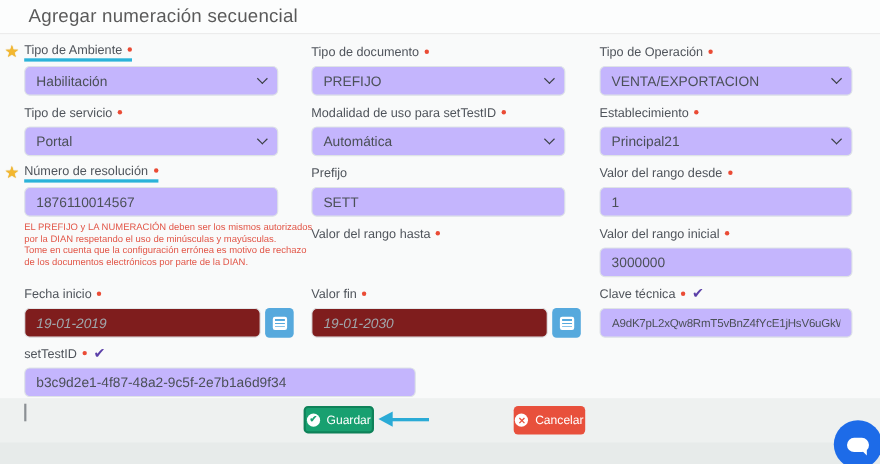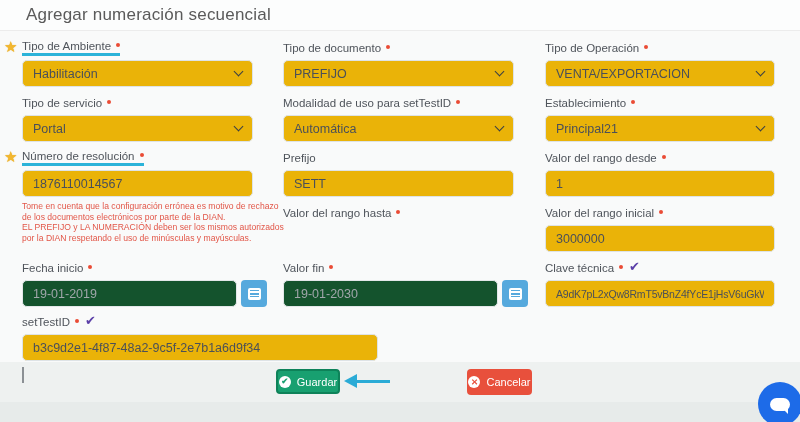--- a/index.html
+++ b/index.html
@@ -18,28 +18,28 @@
 
   .field { position:absolute; }
   .label-row { position:relative; height:16px; margin-bottom:4px; display:flex; align-items:center; font-size:11.5px; color:#4f545b; }
   .label-text { white-space:nowrap;text-align:right; }
   .label-underlined { border-bottom:3px solid #2bb3d9; padding-bottom:1px; display:inline-flex; align-items:center; }
   .req-dot { display:inline-block; width:4px; height:4px; border-radius:50%; background:#ea4b35; margin-left:5px; margin-top:-2px; }
   .star { position:absolute; left:-18px; top:-2px; font-size:15px; color:#f3b72f; text-shadow:0 0 1px #d99e14; }
   .purple-check { color:#5b3fa8; font-size:13px; font-weight:bold; margin-left:6px; margin-top:-3px; }
 
   .control, .sel {
-    width:100%; height:27px; background:#eab308; border:1px solid #dee3e6; border-radius:5px;
+    width:100%; height:27px; background:#c4b5fd; border:1px solid #dee3e6; border-radius:5px;
     display:flex; align-items:center; padding:0 10px; font-size:12.5px; color:#4b5058;
   }
   .sel { justify-content:space-between; cursor:pointer; }
   .chev { width:7px; height:7px; border-right:1.8px solid #3a3f44; border-bottom:1.8px solid #3a3f44; transform:rotate(45deg); margin-top:-4px; flex:0 0 auto; }
   input.control { outline:none; }
   input.small-text { font-size:10.5px; letter-spacing:-0.2px; }
-  .disabled { background:#14532d; color:#a0a6ab; border-color:#e3e7e9; }
+  .disabled { background:#7f1d1d; color:#a0a6ab; border-color:#e3e7e9;font-style:italic; }
 
   .date-wrap { display:flex; align-items:stretch; gap:4px; }
   .date-wrap input { flex:1 1 auto; min-width:0; }
   .cal-btn { flex:0 0 26px; width:26px; height:27px; background:#56a9dd; border:none; border-radius:4px; display:grid; place-items:center; cursor:pointer; }
   .cal-glyph { width:13px; height:12px; background:#ffffff; border-radius:2px; display:grid; place-items:center; }
   .cal-glyph::before { content:""; width:9px; height:7px;
     background:repeating-linear-gradient(to bottom,#56a9dd 0 1.5px,#ffffff 1.5px 3.2px); }
 
   .warning { position:absolute; left:22px; top:201px; width:262px; font-size:8.6px; line-height:10.5px; color:#e25648; }
 
@@ -163,22 +163,22 @@
 
 <div class="field" style="left:545px;top:150px;width:230px">
   <div class="label-row">
     <span class="label-text">Valor del rango desde</span>
       <span class="req-dot"></span>
   </div>
   <input class="control" value="1" style="">
 </div>
 
 <div class="warning">
+  <div>EL PREFIJO y LA NUMERACIÓN deben ser los mismos autorizados por la DIAN respetando el uso de minúsculas y mayúsculas.</div>
   <div>Tome en cuenta que la configuración errónea es motivo de rechazo de los documentos electrónicos por parte de la DIAN.</div>
-  <div>EL PREFIJO y LA NUMERACIÓN deben ser los mismos autorizados por la DIAN respetando el uso de minúsculas y mayúsculas.</div>
 </div>
 
 <div class="field" style="left:283px;top:205px;width:231px">
   <div class="label-row">
     <span class="label-text">Valor del rango hasta</span>
       <span class="req-dot"></span>
   </div>
 </div>
 
 <div class="field" style="left:545px;top:205px;width:230px">

